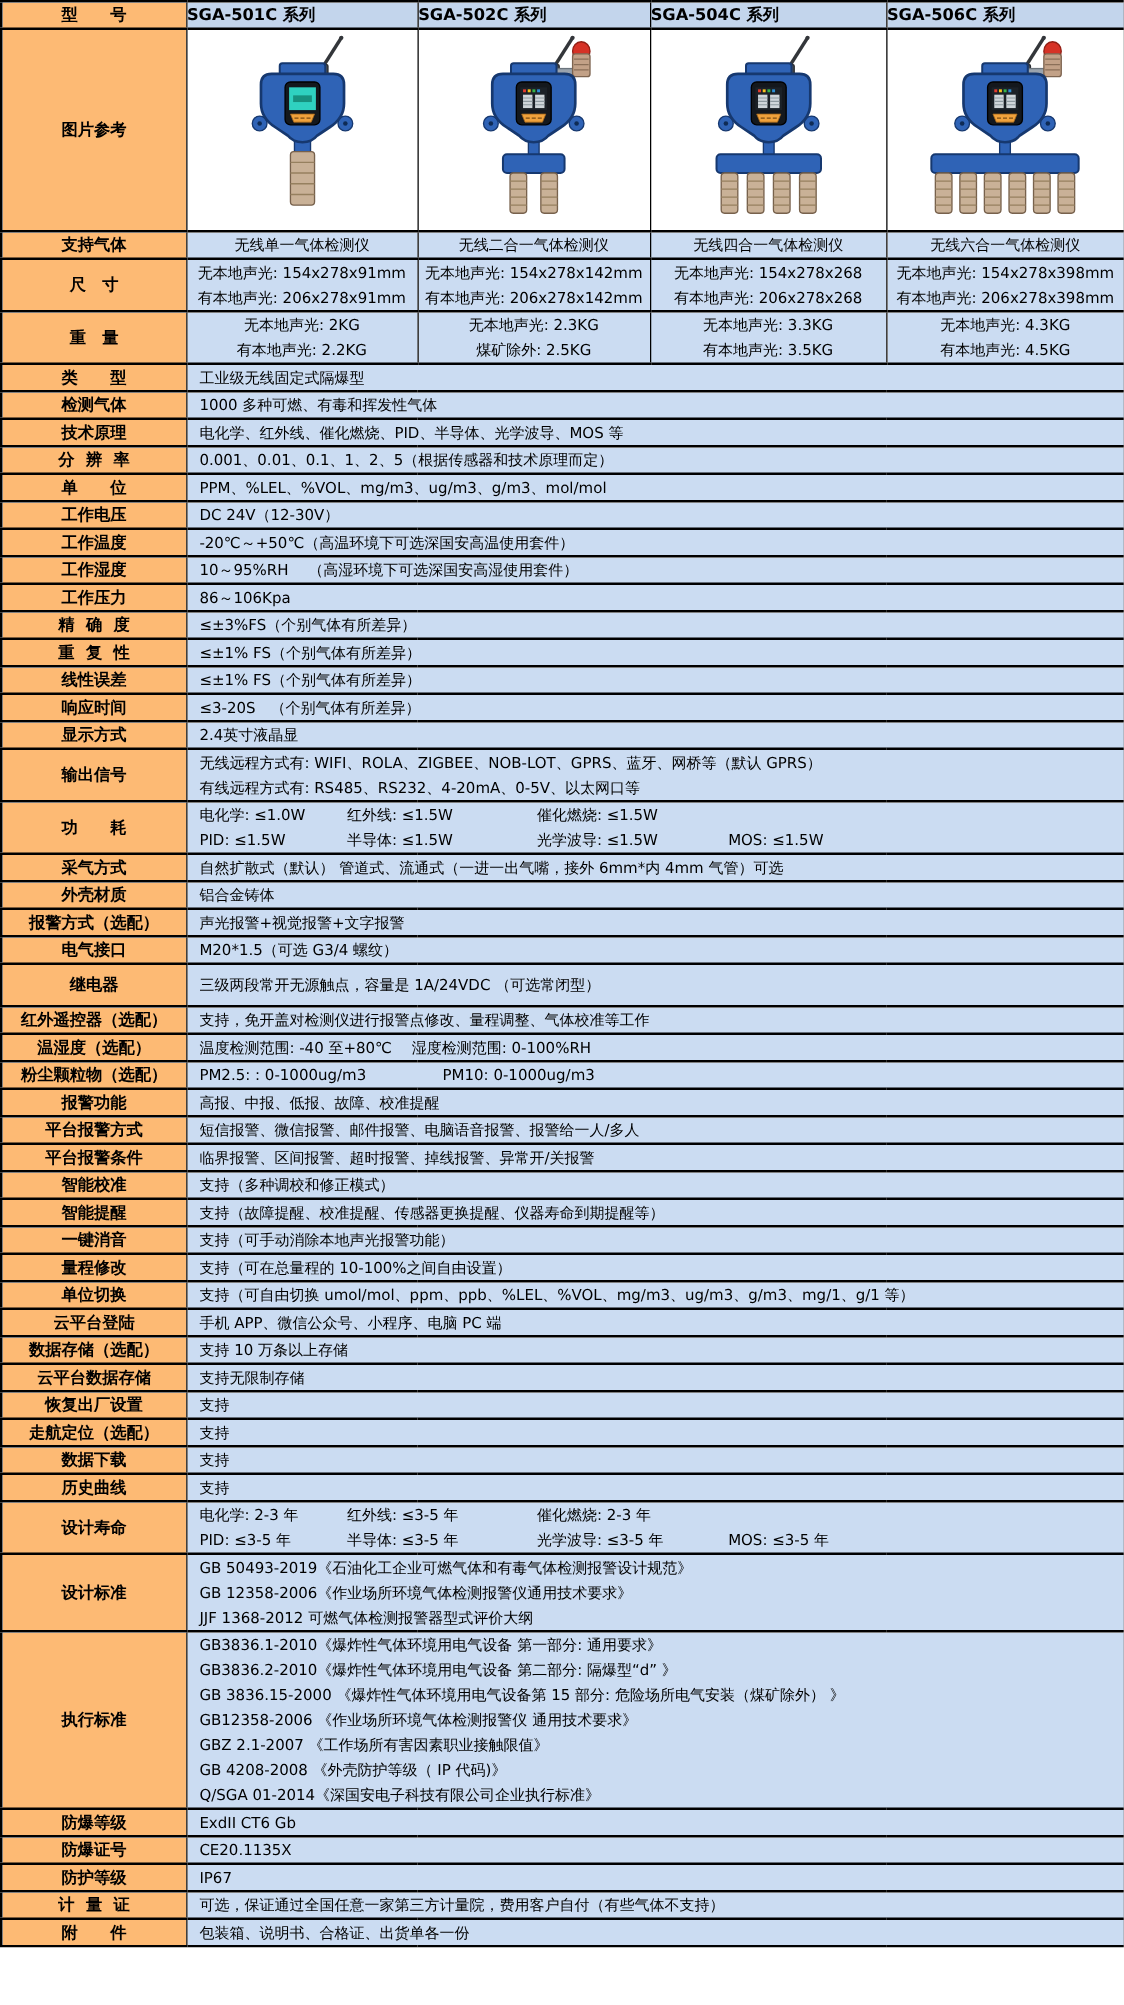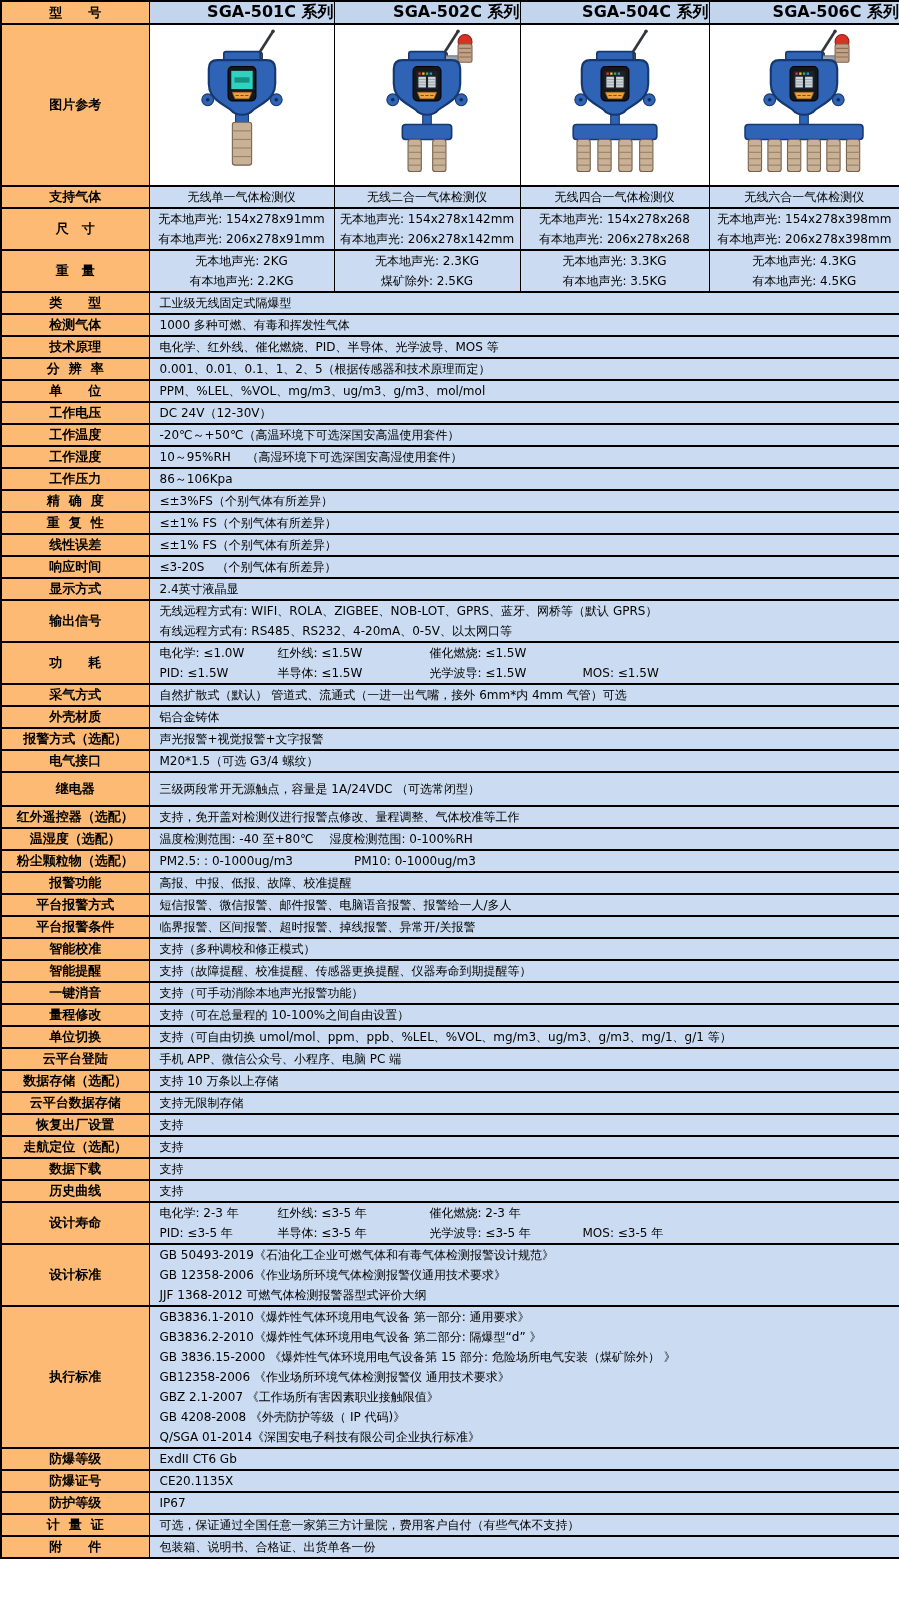--- a/index.html
+++ b/index.html
@@ -1,20 +1,20 @@
 <!DOCTYPE html>
 <html><head>
 <meta charset="utf-8">
 <style>
   html,body{margin:0;padding:0;background:#ffffff;}
   body{width:899px;font-family:"DejaVu Sans","Liberation Sans",sans-serif;color:#000;}
   table{border-collapse:collapse;width:899px;table-layout:fixed;border:2px solid #000;}
   td{border:1px solid #000;border-top-width:2px;border-bottom-width:2px;padding:0;vertical-align:middle;overflow:hidden;}
   .label{background:#fdba74;font-weight:bold;font-size:13px;text-align:center;white-space:pre;}
-  .model{background:#C3D5EC;font-weight:bold;font-size:16px;text-align:right;}
+  .model{background:#C3D5EC;font-weight:bold;font-size:13px;text-align:left;}
   .cellv{background:#CBDCF2;font-size:12px;}
   .imgcell{background:#ffffff;text-align:center;vertical-align:middle;}
   .value{padding:0 4px 0 10px;text-align:left;}
   .ctr{text-align:center;}
   .line{line-height:20px;height:20px;white-space:pre;}
   .header-row td{height:20px;}
   .image-row td{height:160px;margin-top:16px;}
   .support-row td{height:19px;}
   .size-row td,.weight-row td{height:40px;}
   .segs .seg{display:inline-block;white-space:pre;}

